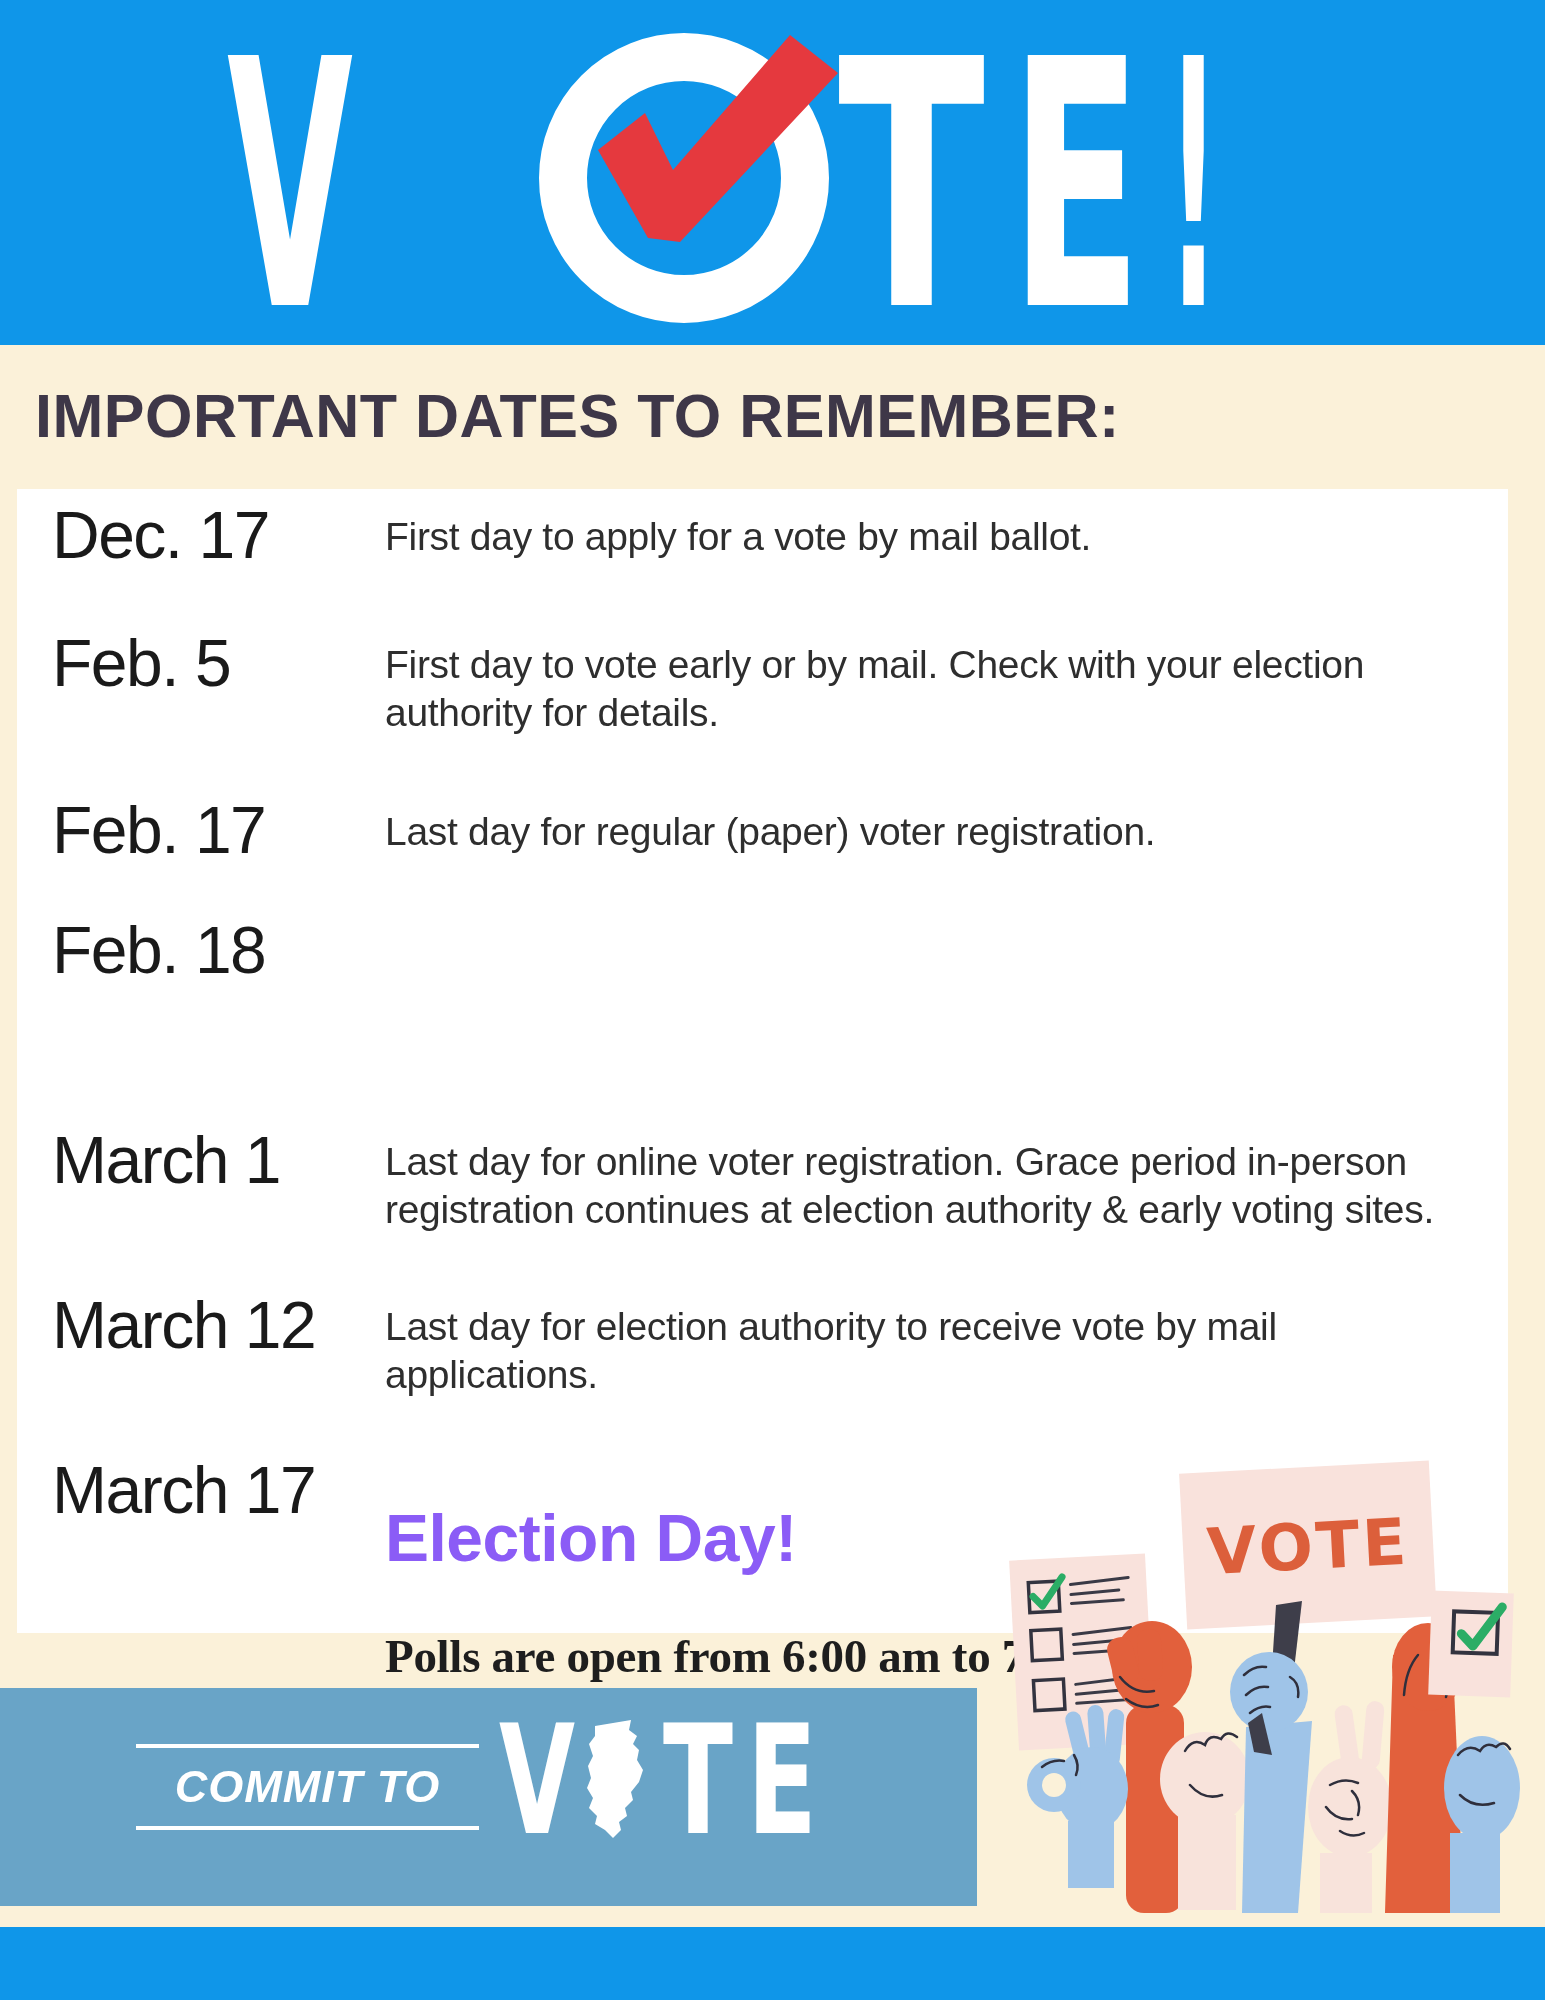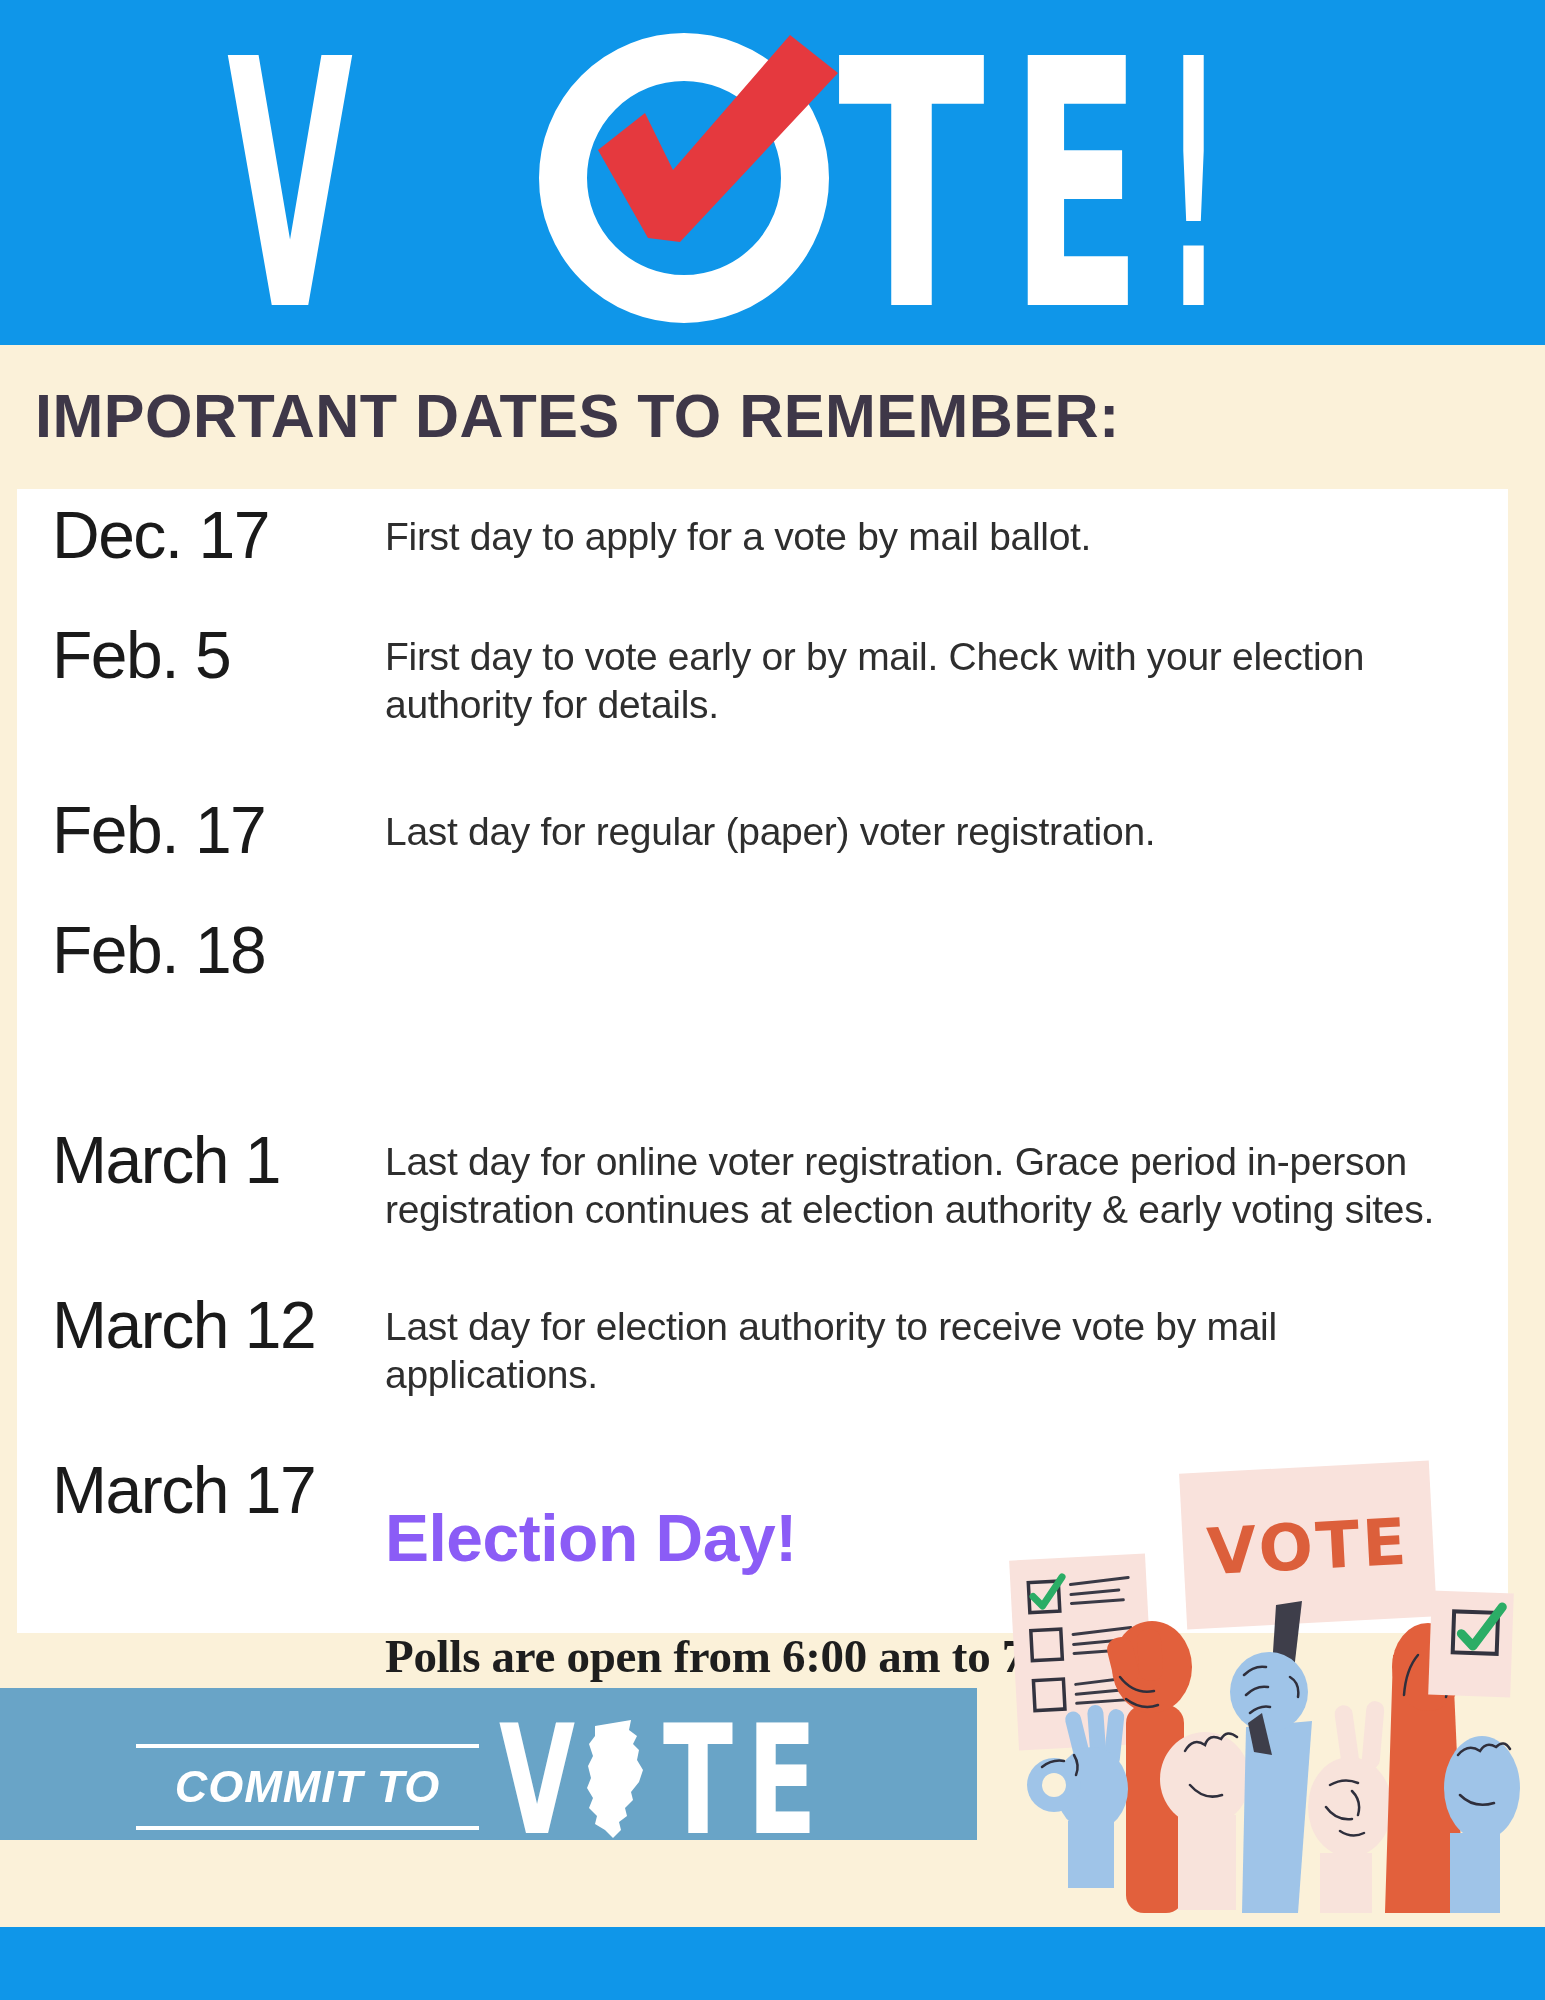--- a/index.html
+++ b/index.html
@@ -32,34 +32,34 @@
   .row .date{
     flex:none;width:333px;
     font-size:66px;font-weight:400;letter-spacing:-1.5px;
     color:#1A1A1A;line-height:76px;
   }
   .row .desc{
     flex:1;padding-top:16px;
     font-size:39px;line-height:48px;letter-spacing:-.3px;
     color:#2E2E2E;white-space:pre-line;
   }
-  .row-1{top:8px;}  .row-2{top:128px;justify-content:flex-end;} .row-3{top:303px;} .row-4{top:423px;}
+  .row-1{top:8px;}  .row-2{top:136px;justify-content:flex-end;} .row-3{top:303px;} .row-4{top:423px;}
   .row-5{top:633px;} .row-6{top:798px;} .row-7{top:963px;}
   .eday-title{
     font-size:66px;font-weight:700;color:#8b5cf6;line-height:72px;letter-spacing:-.5px;
   }
   .eday-sub{
     margin-top:8px;
     font-family:"Liberation Serif",serif;font-weight:700;
     font-size:47px;color:#1E1E1E;line-height:52px;
   }
   .row-7 .desc{padding-top:2px;}
   
   .commit-banner{
-    position:absolute;left:0;top:1688px;width:977px;height:152px;
+    position:absolute;left:0;top:1688px;width:977px;height:218px;
     background:#69A4C7;
   }
   .commit-block{
     position:absolute;left:136px;top:56px;width:343px;
     border-top:4px solid #fff;border-bottom:4px solid #fff;
     padding:13px 0;text-align:center;
   }
   .commit-text{
     font-size:45px;font-weight:700;font-style:italic;
     letter-spacing:1px;color:#fff;white-space:nowrap;

